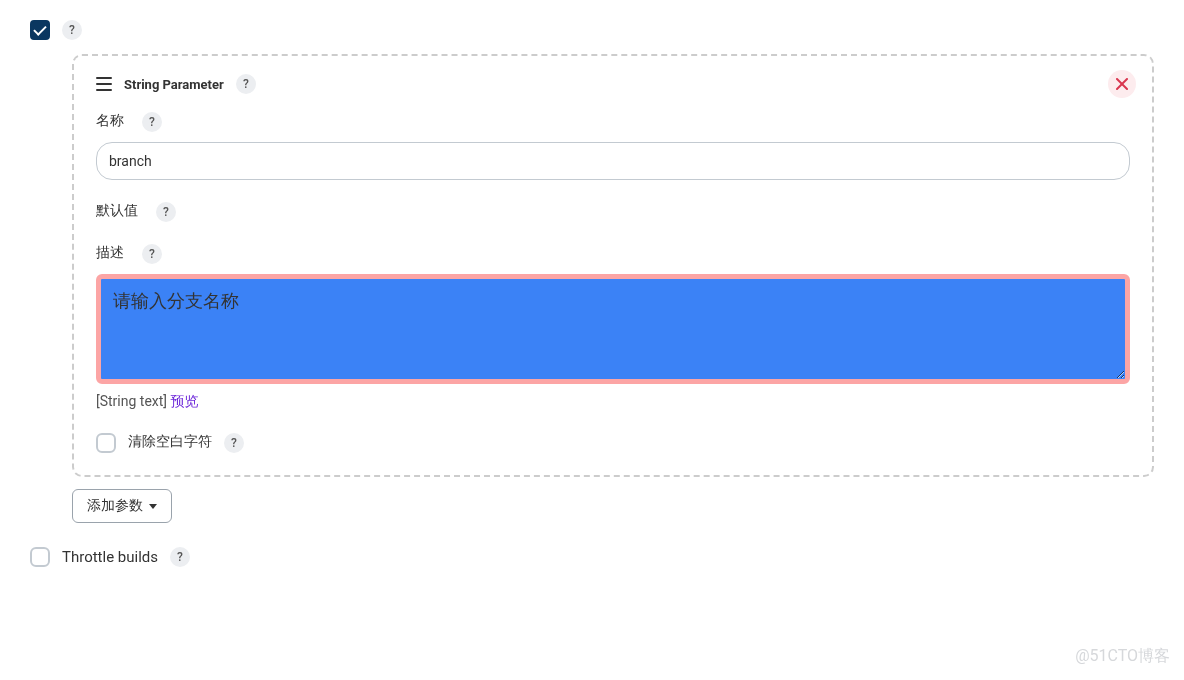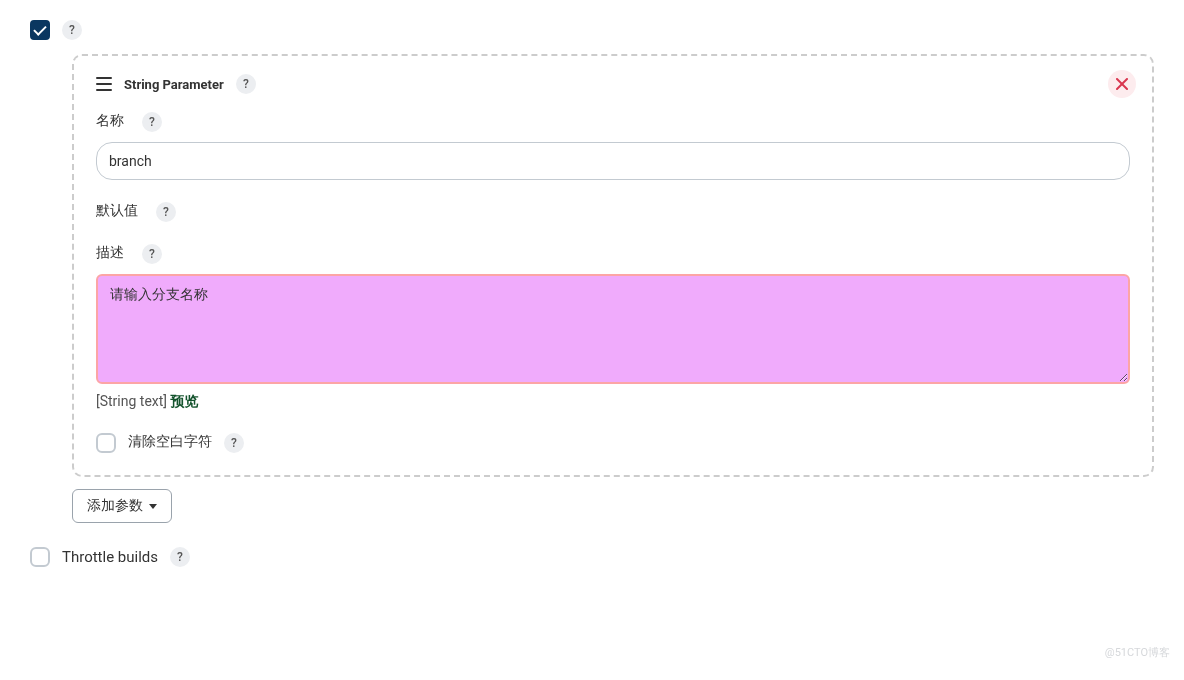--- a/index.html
+++ b/index.html
@@ -134,38 +134,38 @@
       border-radius: 16px;
       font-size: 14px;
       font-family: inherit;
       background: #fff;
       color: #333;
     }
     .textarea {
       width: 100%;
       min-height: 110px;
       padding: 10px 12px;
-      border: 2px solid #fca5a5;
+      border: 5px solid #fca5a5;
       border-radius: 6px;
-      font-size: 14px;
+      font-size: 18px;
       font-family: inherit;
-      background: #f0abfc;
+      background: #3b82f6;
       color: #333;
       resize: both;
     }
     .format-row {
       margin-top: 6px;
       font-size: 14px;
     }
     .format-text {
       color: #555;
     }
     .preview-link {
-      color: #14532d;
-      font-weight: 700;
+      color: #6d28d9;
+      font-weight: 400;
       cursor: pointer;
       text-decoration: none;
     }
     .trim-row {
       display: flex;
       gap: 12px;
       margin-top: 8px;
     }
     .checkbox-unchecked {
       width: 20px;
@@ -191,23 +191,23 @@
     }
     .caret-down {
       width: 0;
       height: 0;
       border-left: 4px solid transparent;
       border-right: 4px solid transparent;
       border-top: 5px solid #333;
     }
     .watermark {
       position: fixed;
-      bottom: 20px;
+      bottom: 13px;
       right: 14px;
-      font-size: 11px;
+      font-size: 16px;
       color: #d6d8db;
     }
     .field-group.last {
       margin-bottom: 0;
     }
   </style>
 </head>
 <body>
 
 <div class="option-row">

